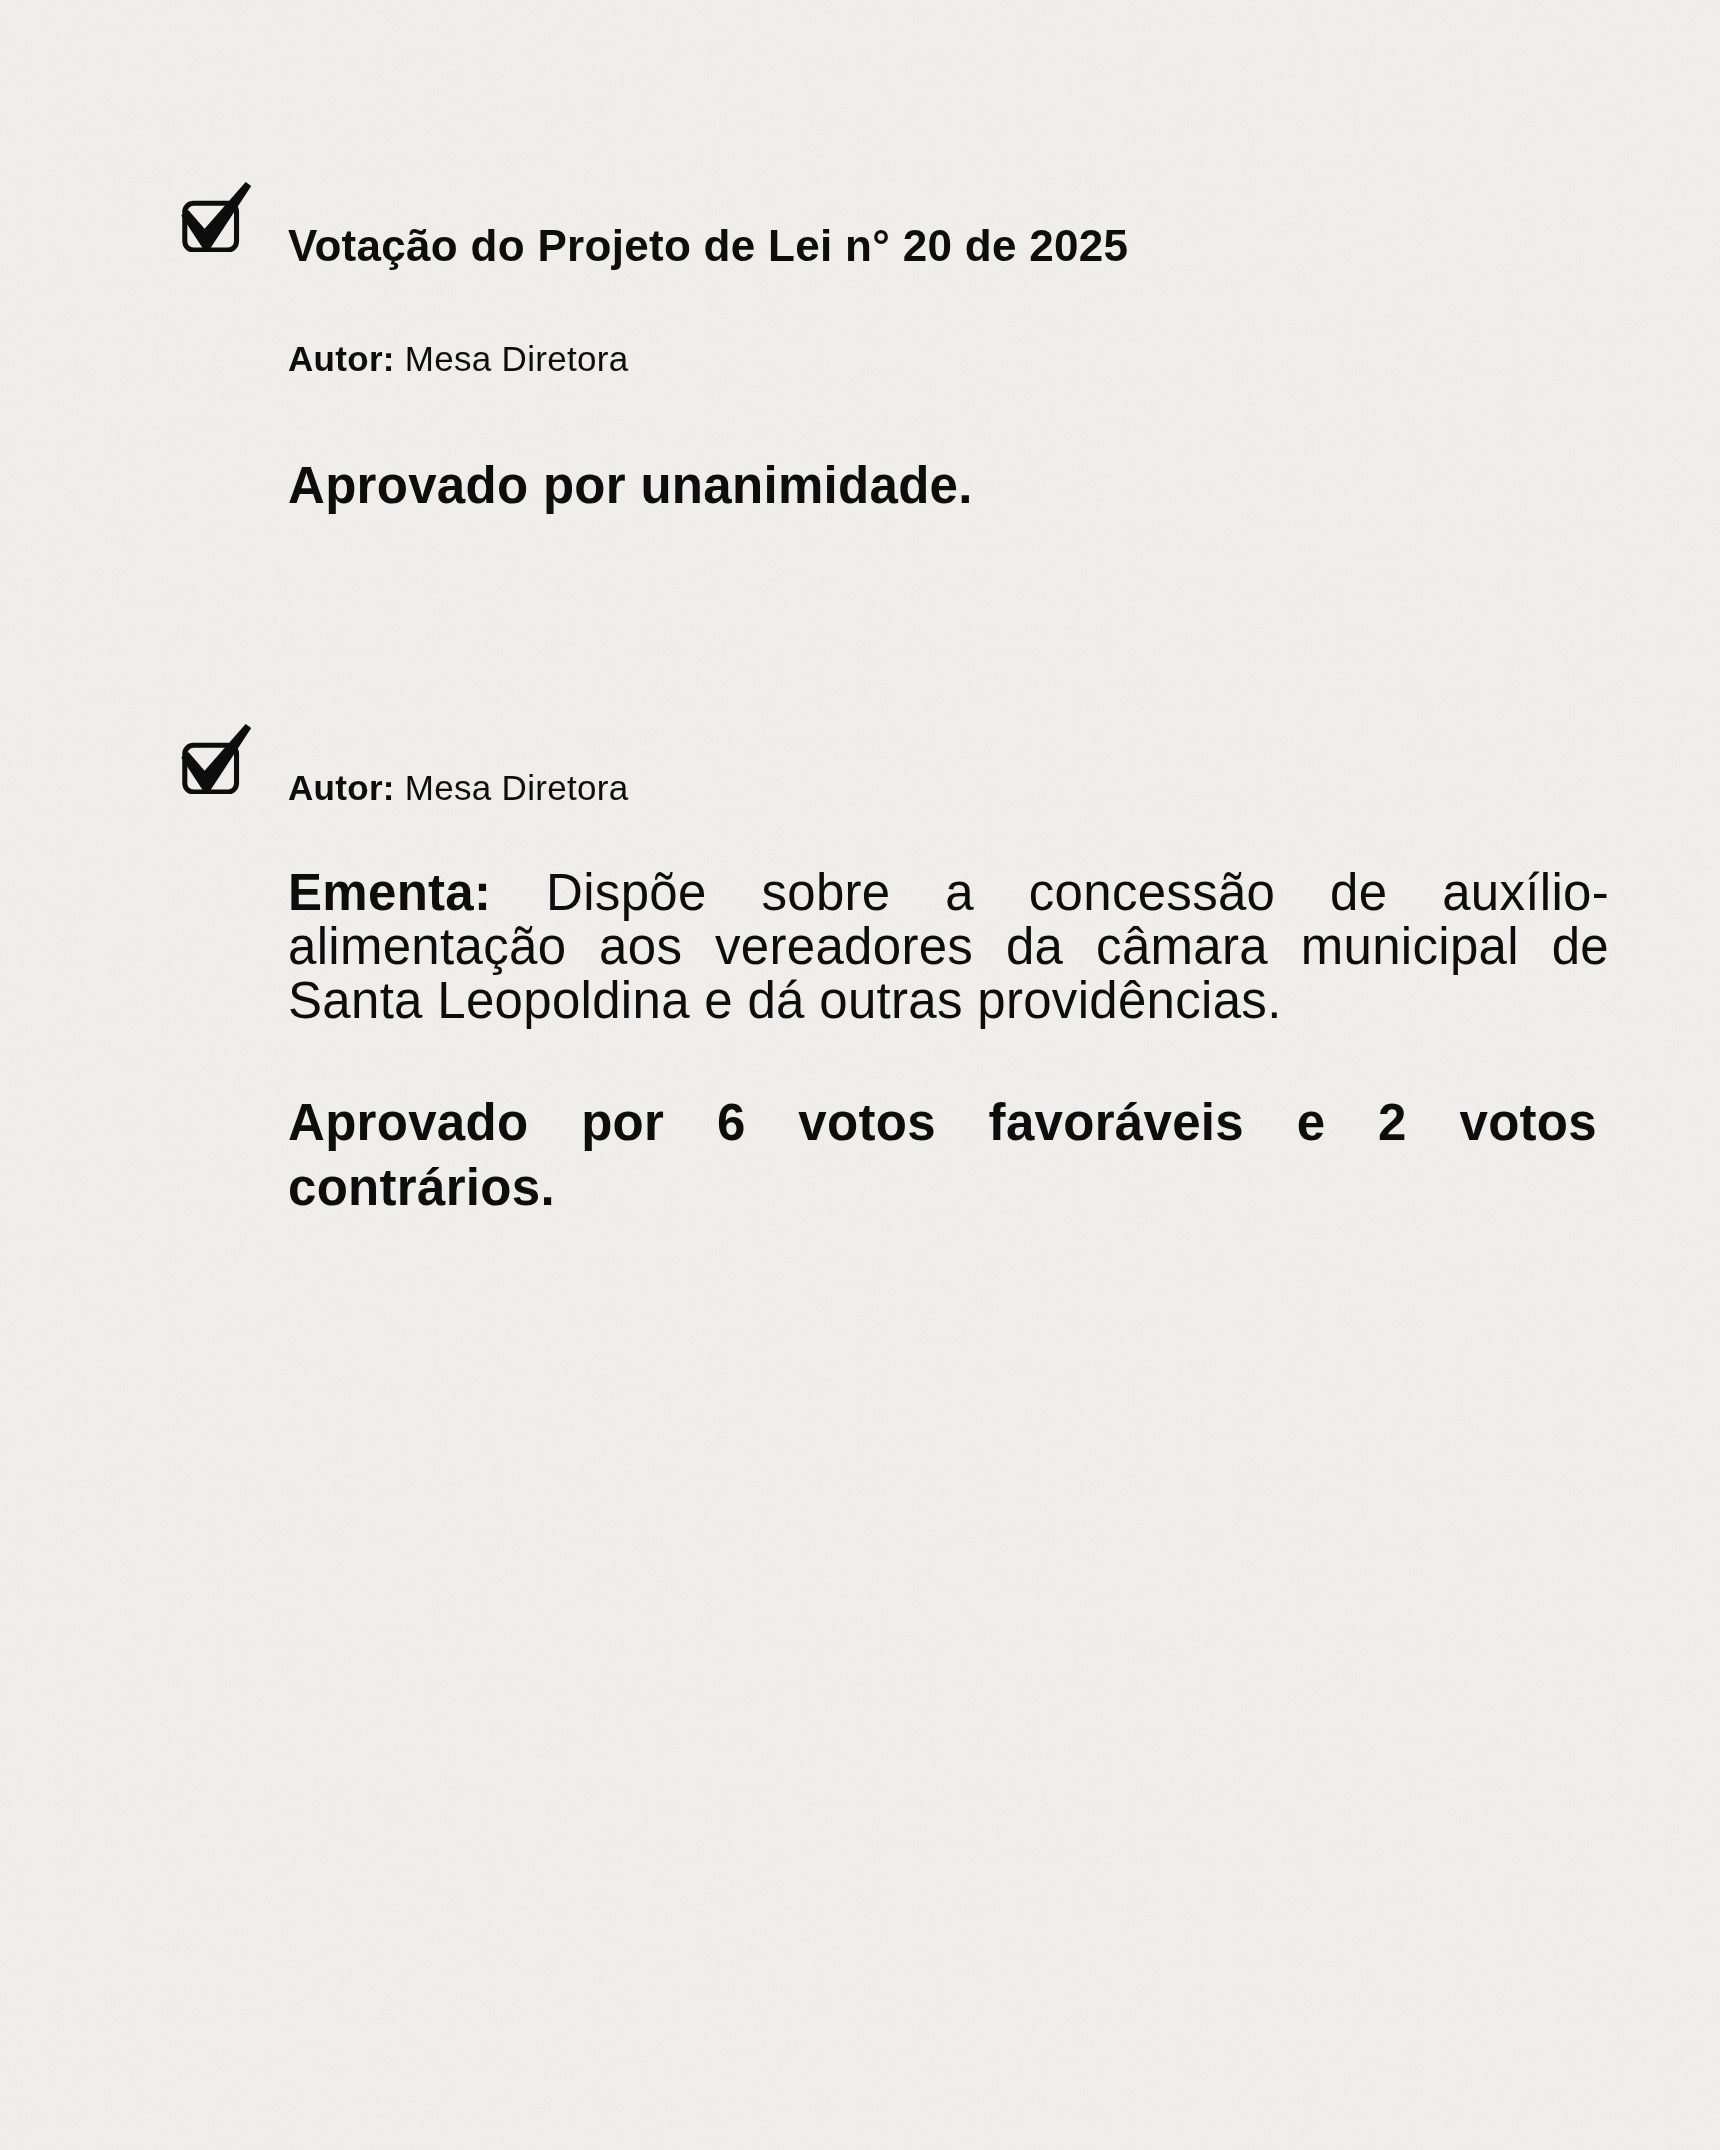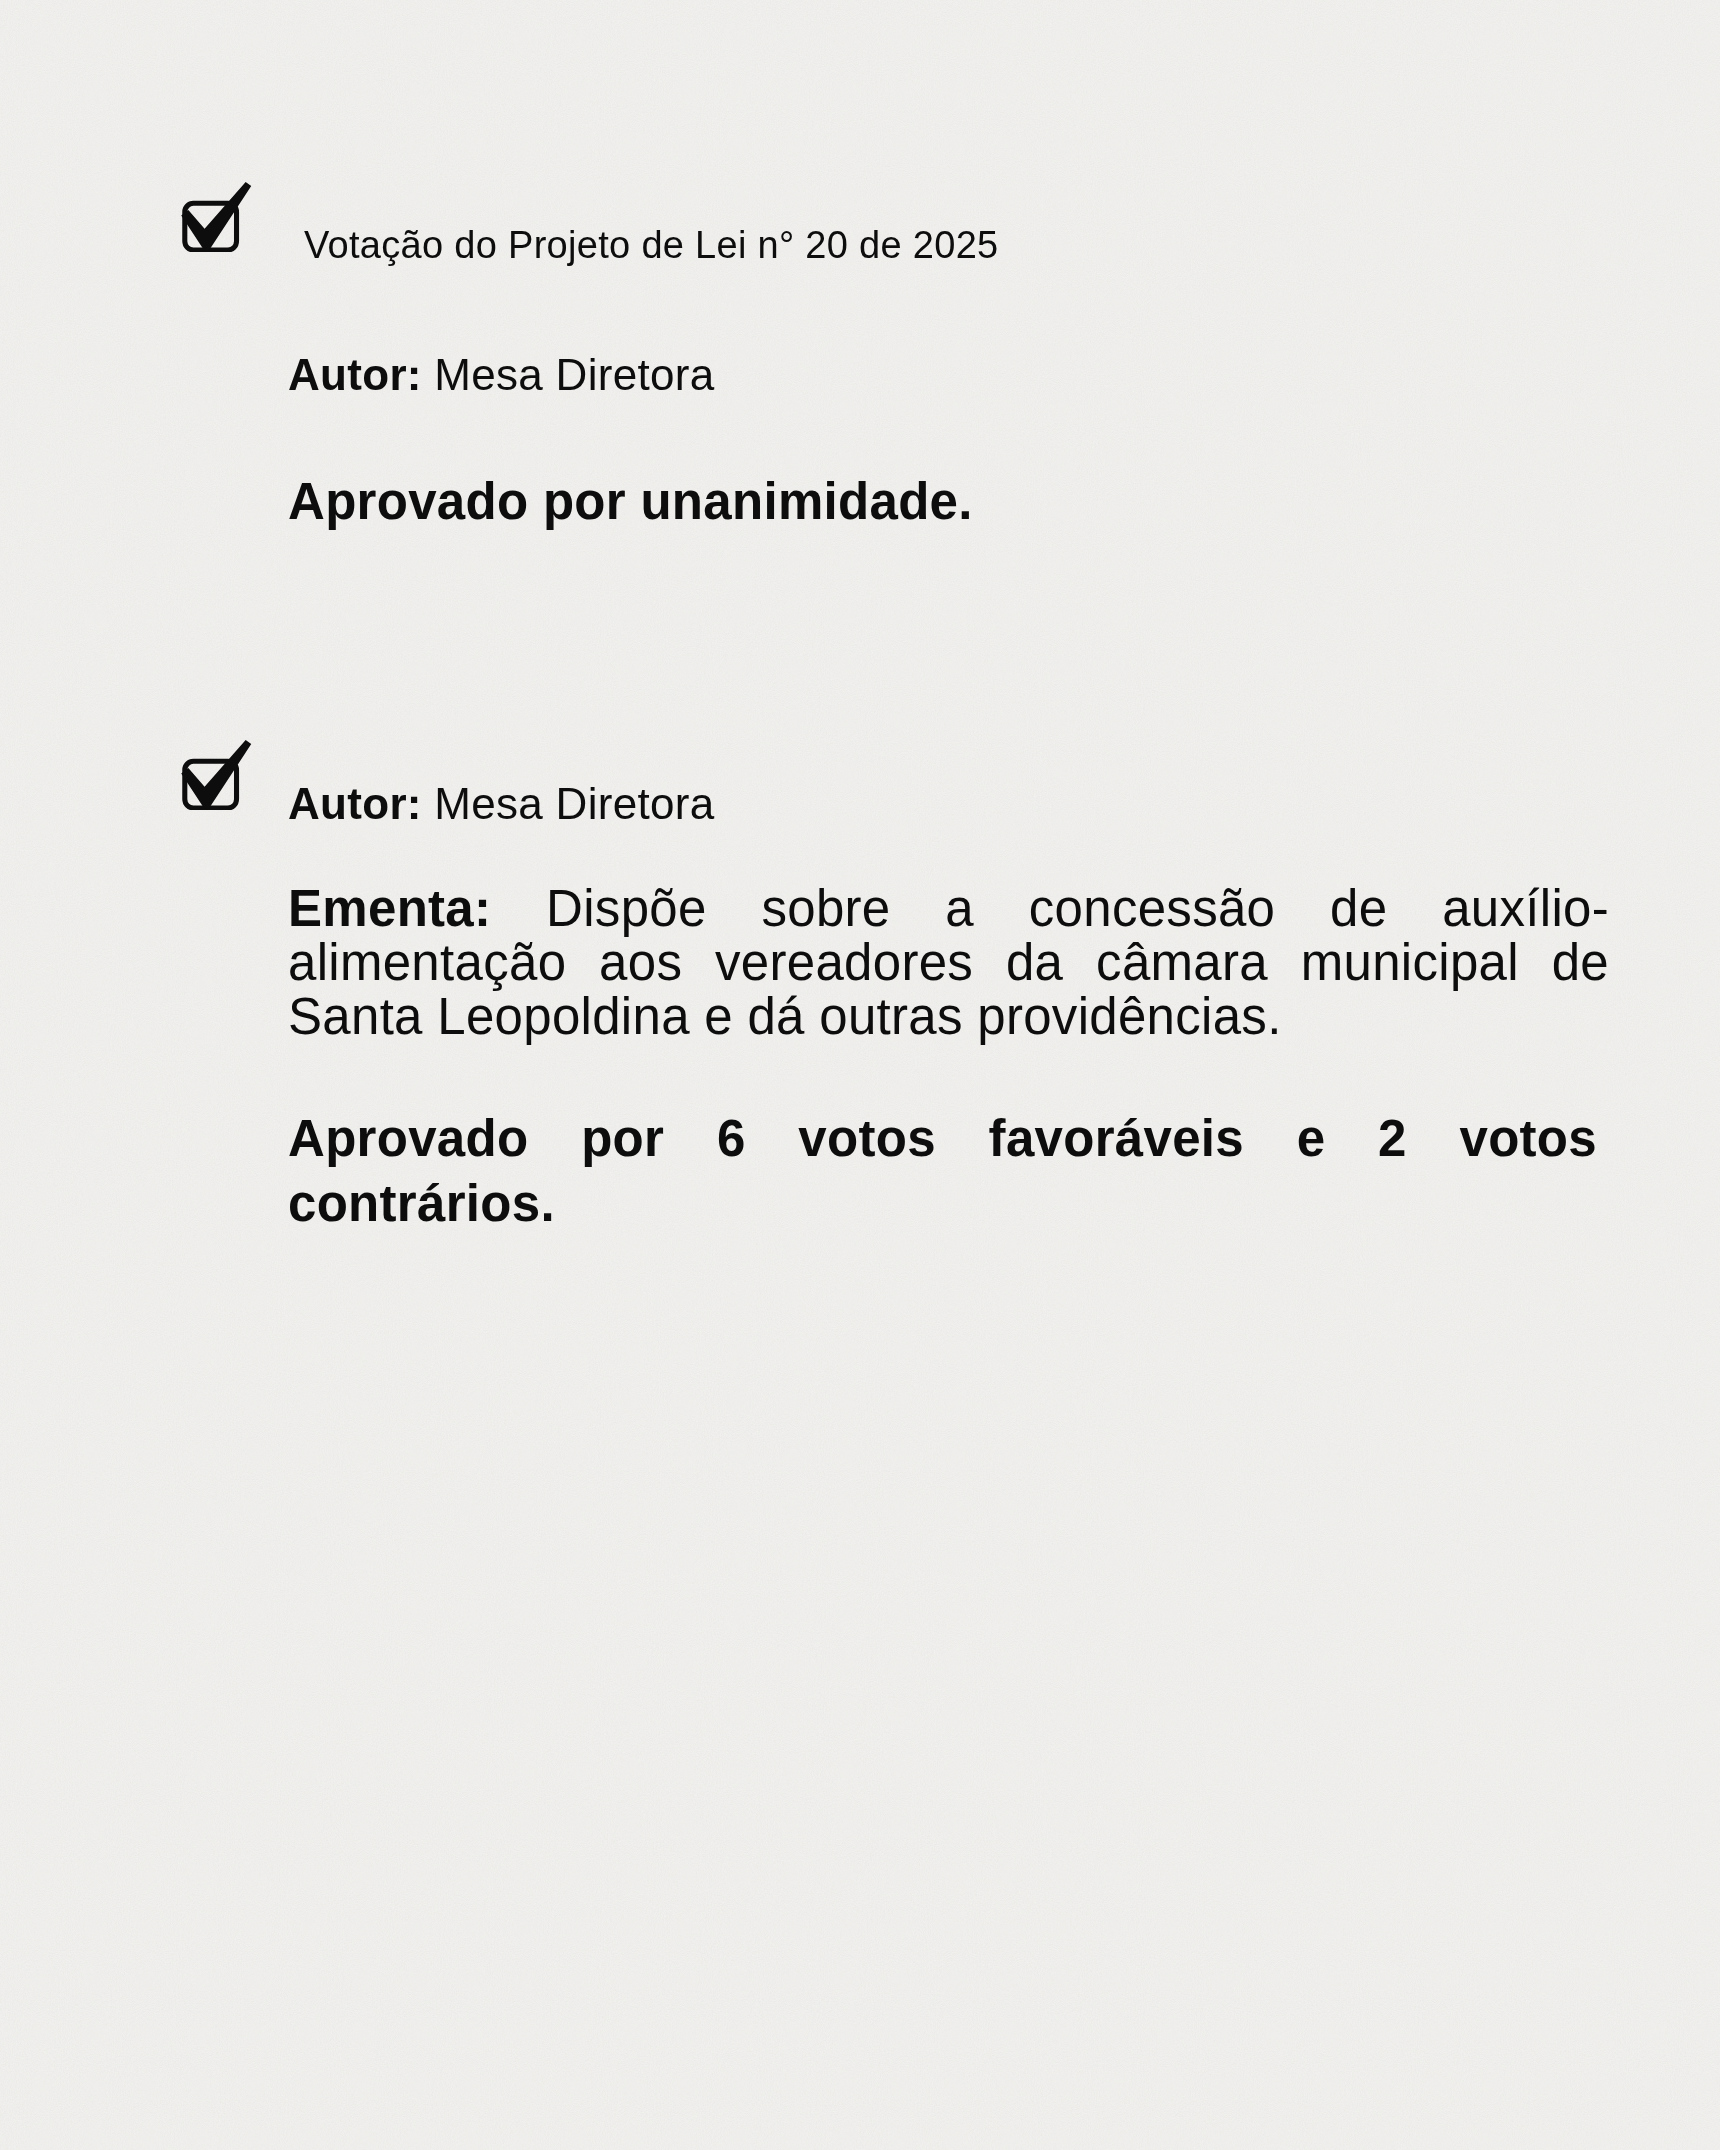--- a/index.html
+++ b/index.html
@@ -31,30 +31,30 @@
   .item-2 { margin-top: 237px; }
   .check-icon {
     position: absolute;
     left: -108px;
     top: -32px;
     width: 74px;
     height: 71px;
   }
   .check-icon svg { display: block; width: 100%; height: 100%; }
   .title {
-    margin: 16px;
-    font-size: 38px;
-    font-weight: 400;
+    margin: 0;
+    font-size: 44px;
+    font-weight: 700;
     line-height: 65px;
     letter-spacing: 0.3px;
     text-align: justify;
   }
   .meta {
-    margin: 64px 0 0 0;
-    font-size: 44px;
+    margin: 48px 0 0 0;
+    font-size: 35px;
     line-height: 65px;
     letter-spacing: 0.3px;
   }
   .summary {
     margin: 89px 0 0 0;
     font-size: 51px;
     line-height: 54px;
     letter-spacing: 0.3px;
     text-align: justify;
   }

